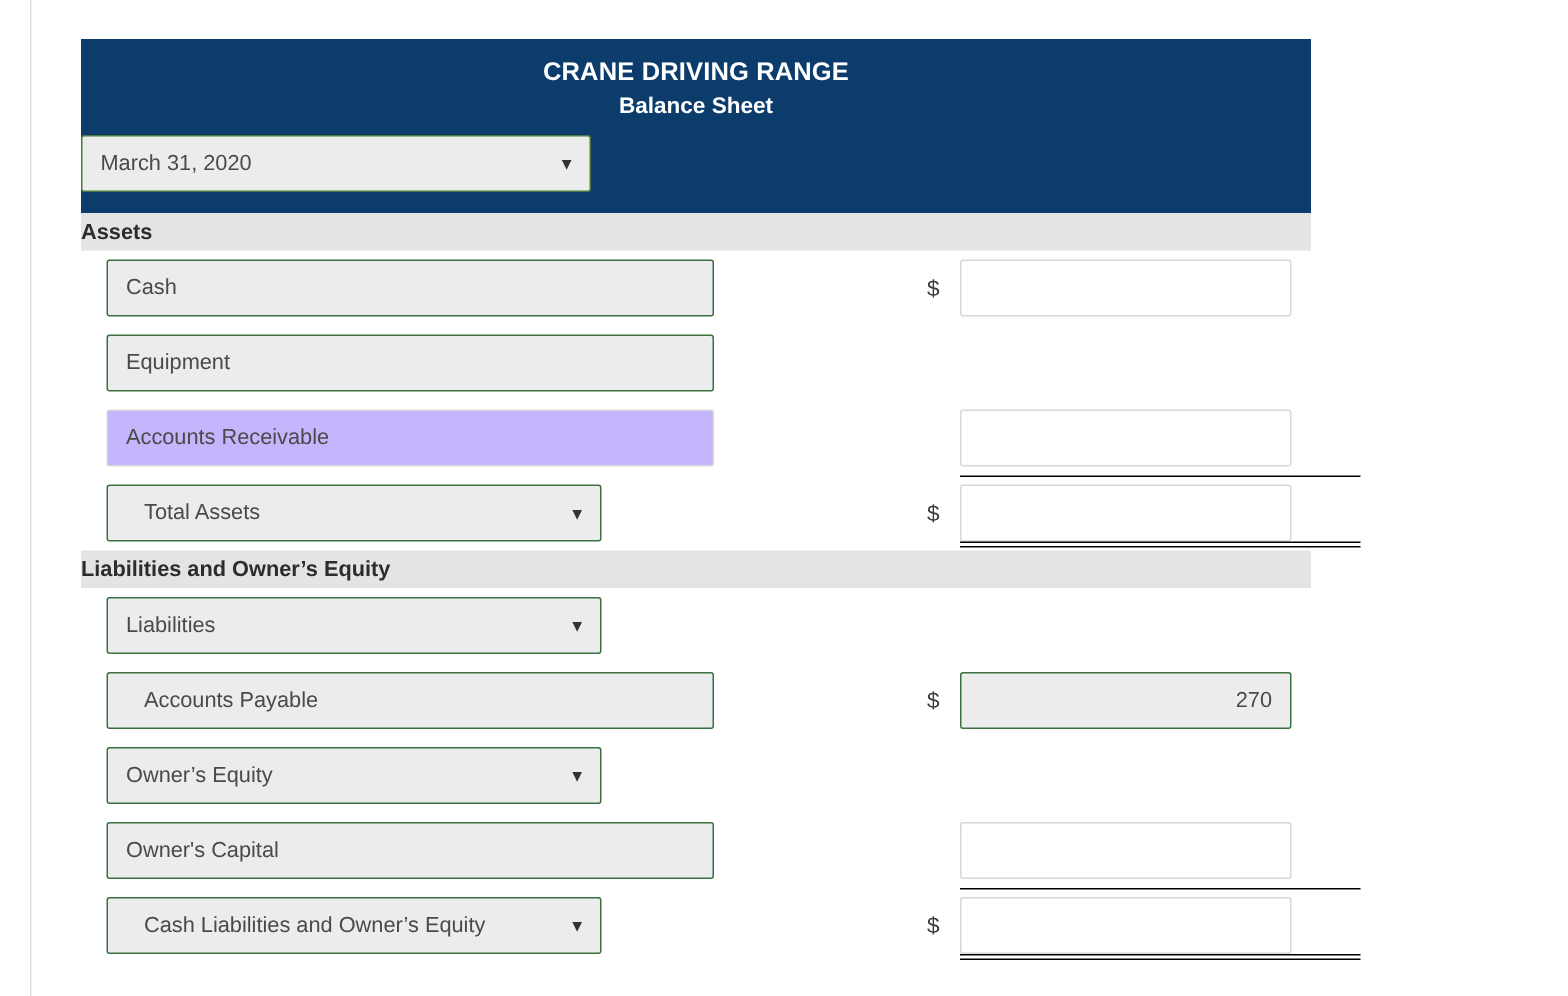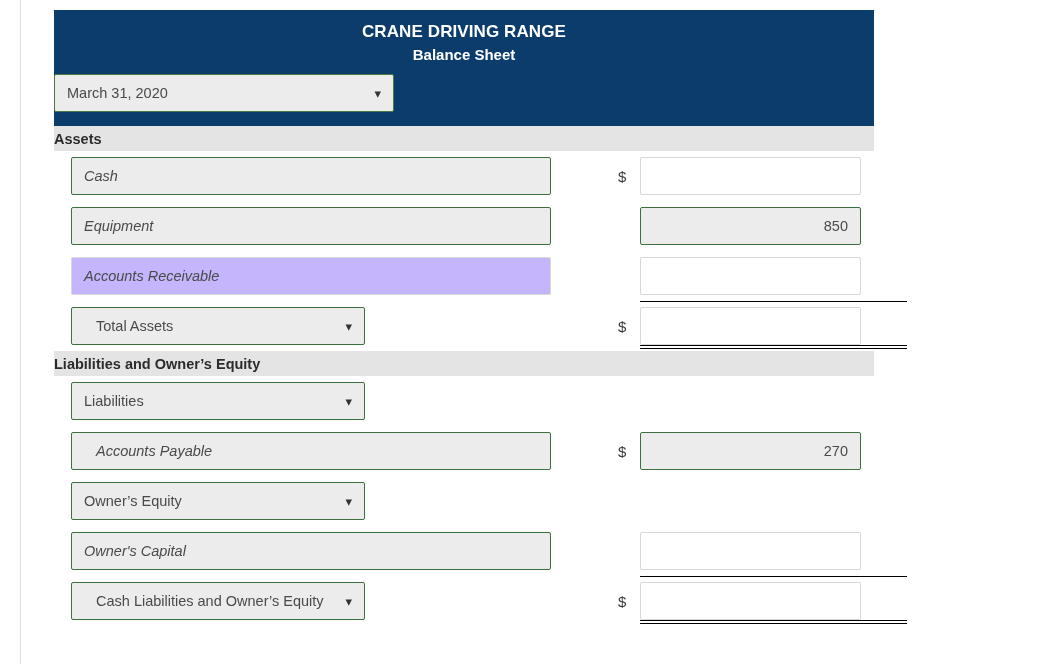--- a/index.html
+++ b/index.html
@@ -22,21 +22,21 @@
     left: 20px;
     top: 0;
     width: 1px;
     height: 664px;
     background: #e0e0e0;
   }
 
   #sheet {
     position: absolute;
     left: 54px;
-    top: 10px;
+    top: 26px;
     width: 820px;
   }
 
   
   .sheet-header {
     background: #0b3c6b;
     padding: 10px 0 14px 0;
     text-align: center;
   }
   .company-name {
@@ -111,22 +111,22 @@
     display: flex;
     align-items: center;
     font-size: 14.5px;
     color: #4a4a4a;
     padding: 0 12px;
     position: relative;
     font-family: "Liberation Sans", sans-serif;
   }
   .field.filled { background: #ececec; border: 1px solid #3c7040; }
   .field.blank  { background: #c4b5fd; border: 1px solid #d8d8d8; }
-  .field.wide   { width: 480px; font-style: italic; }
-  .field.narrow { width: 294px; }
+  .field.wide   { width: 405px; }
+  .field.narrow { width: 330px; }
   .field.indent { padding-left: 24px; }
   .field .chev {
     position: absolute;
     right: 12px;
     top: 50%;
     transform: translateY(-50%);
     font-size: 13px;
     color: #333;
     line-height: 1;
   }
@@ -206,26 +206,20 @@
             <span></span>
           </div>
         </div>
       </div>
       <div class="row">
         <div class="label-cell">
           <div class="field filled wide">
             <span>Equipment</span>
           </div>
         </div>
-        <div class="amount-cell">
-          <span class="dollar hidden">$</span>
-          <div class="amount-box filled">
-            <span>850</span>
-          </div>
-        </div>
       </div>
       <div class="row">
         <div class="label-cell">
           <div class="field blank wide">
             <span>Accounts Receivable</span>
           </div>
         </div>
         <div class="amount-cell">
           <span class="dollar hidden">$</span>
           <div class="amount-box blank">

